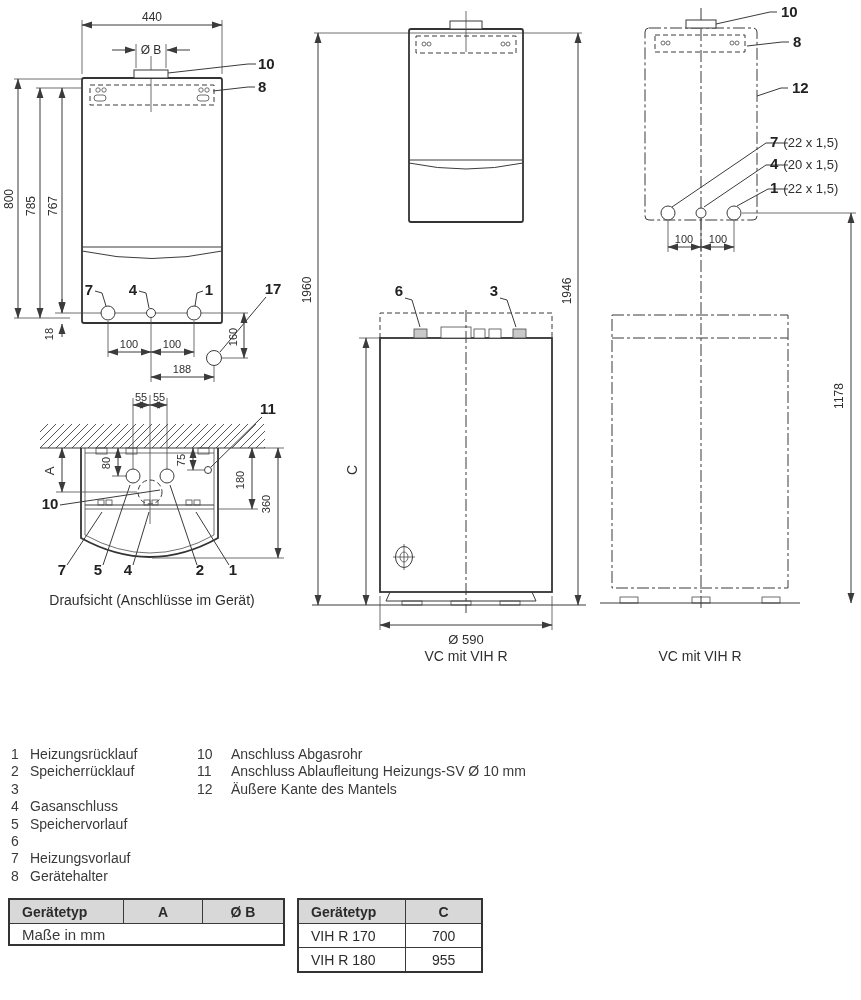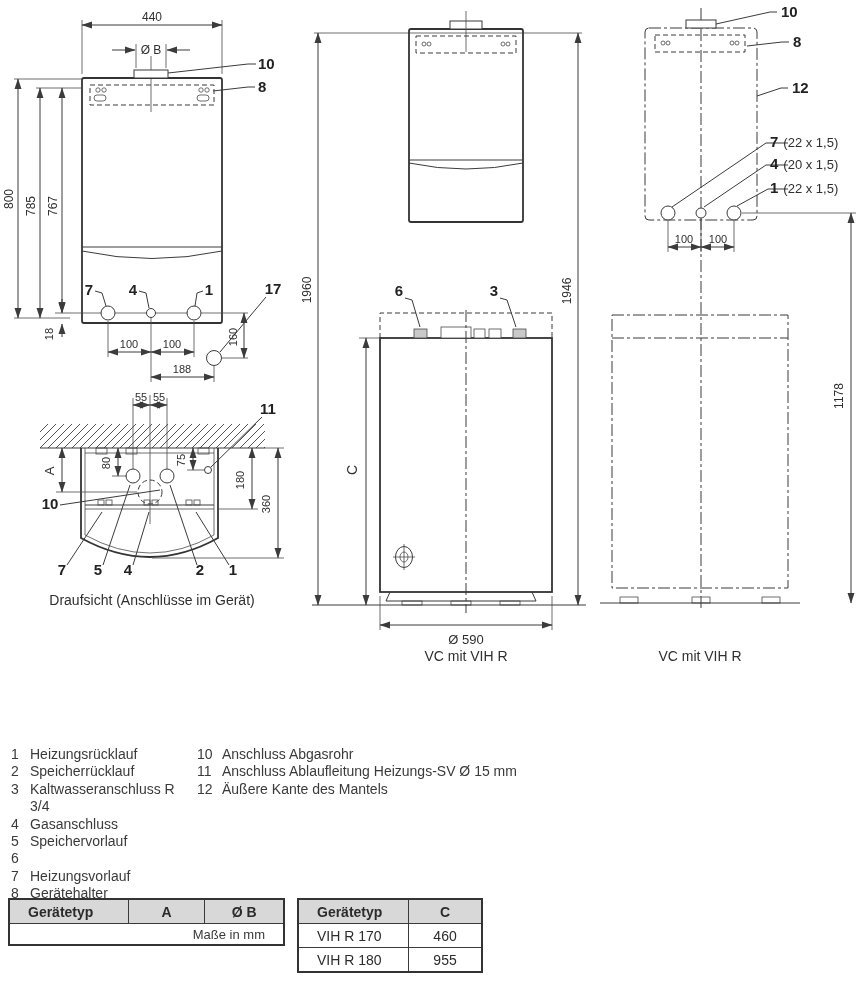--- a/index.html
+++ b/index.html
@@ -21,32 +21,32 @@
   .gfill{fill:#c9c9c9;}
   
   .legend{position:absolute;left:11px;top:746px;font-size:14px;color:#3a3a3a;}
   .legend-cols{display:flex;align-items:flex-start;}
   .lg-col1{width:186px;}
   .lg-col2{margin-left:0px;}
   .lg-item{display:flex;line-height:17.4px;}
   .lg-num1{width:10px;flex:none;}
   .lg-lab1{margin-left:9px;}
   .lg-num2{width:18px;flex:none;}
-  .lg-lab2{margin-left:7px;}
+  .lg-lab2{margin-left:16px;}
   
   table{border-collapse:collapse;font-size:14px;color:#2b2b2b;position:absolute;
         border:2px solid #333;background:#fff;}
-  th,td{border:1px solid #3a3a3a;padding:0 18px;height:23px;}
+  th,td{border:1px solid #3a3a3a;padding:0 12px;height:23px;}
   th{background:#d8d8d8;font-weight:bold;text-align:left;}
   th.c,td.c{text-align:center;}
   .tbl-left{left:8px;top:898px;width:277px;}
   .tbl-right{left:297px;top:898px;width:186px;}
   .col-w1{width:104px;} .col-w2{width:80px;} .col-w3{width:84px;}
   .col-r1{width:100px;} .col-r2{width:80px;}
-  td.foot{text-align:right;font-size:13px;height:20px;color:#3a3a3a;}
+  td.foot{text-align:left;font-size:15px;height:20px;color:#3a3a3a;}
 </style>
 </head>
 <body>
 
 <div class="canvas">
 
 <svg width="861" height="700" viewBox="0 0 861 700">
   <defs>
     <marker id="arr" viewBox="0 0 10 8" markerWidth="11" markerHeight="9" refX="9.5" refY="4" orient="auto-start-reverse">
       <path d="M0,0.7 L10,4 L0,7.3 Z" fill="#3b3b3b"></path>
@@ -323,21 +323,20 @@
       <div class="lg-item">
             <span class="lg-num1">1</span>
             <span class="lg-lab1">Heizungsrücklauf</span>
           </div>
       <div class="lg-item">
             <span class="lg-num1">2</span>
             <span class="lg-lab1">Speicherrücklauf</span>
           </div>
       <div class="lg-item">
             <span class="lg-num1">3</span>
-            <span class="lg-lab1">Kaltwasseranschluss R 3/4</span>
           </div>
       <div class="lg-item">
             <span class="lg-num1">4</span>
             <span class="lg-lab1">Gasanschluss</span>
           </div>
       <div class="lg-item">
             <span class="lg-num1">5</span>
             <span class="lg-lab1">Speichervorlauf</span>
           </div>
       <div class="lg-item">
@@ -352,21 +351,21 @@
             <span class="lg-lab1">Gerätehalter</span>
           </div>
     </div>
     <div class="lg-col2">
       <div class="lg-item">
             <span class="lg-num2">10</span>
             <span class="lg-lab2">Anschluss Abgasrohr</span>
           </div>
       <div class="lg-item">
             <span class="lg-num2">11</span>
-            <span class="lg-lab2">Anschluss Ablaufleitung Heizungs-SV Ø 15 mm</span>
+            <span class="lg-lab2">Anschluss Ablaufleitung Heizungs-SV Ø 10 mm</span>
           </div>
       <div class="lg-item">
             <span class="lg-num2">12</span>
             <span class="lg-lab2">Äußere Kante des Mantels</span>
           </div>
     </div>
   </div>
 </div>
 
 <table class="tbl-left">
@@ -383,21 +382,21 @@
     </table>
 
 <table class="tbl-right">
   <tbody>
         <tr>
     <th class="col-r1">Gerätetyp</th>
     <th class="col-r2 c">C</th>
   </tr>
   <tr>
     <td>VIH R 170</td>
-    <td class="c">460</td>
+    <td class="c">700</td>
   </tr>
   <tr>
     <td>VIH R 180</td>
     <td class="c">955</td>
   </tr>
 </tbody>
     </table>
 
 </div>
 

